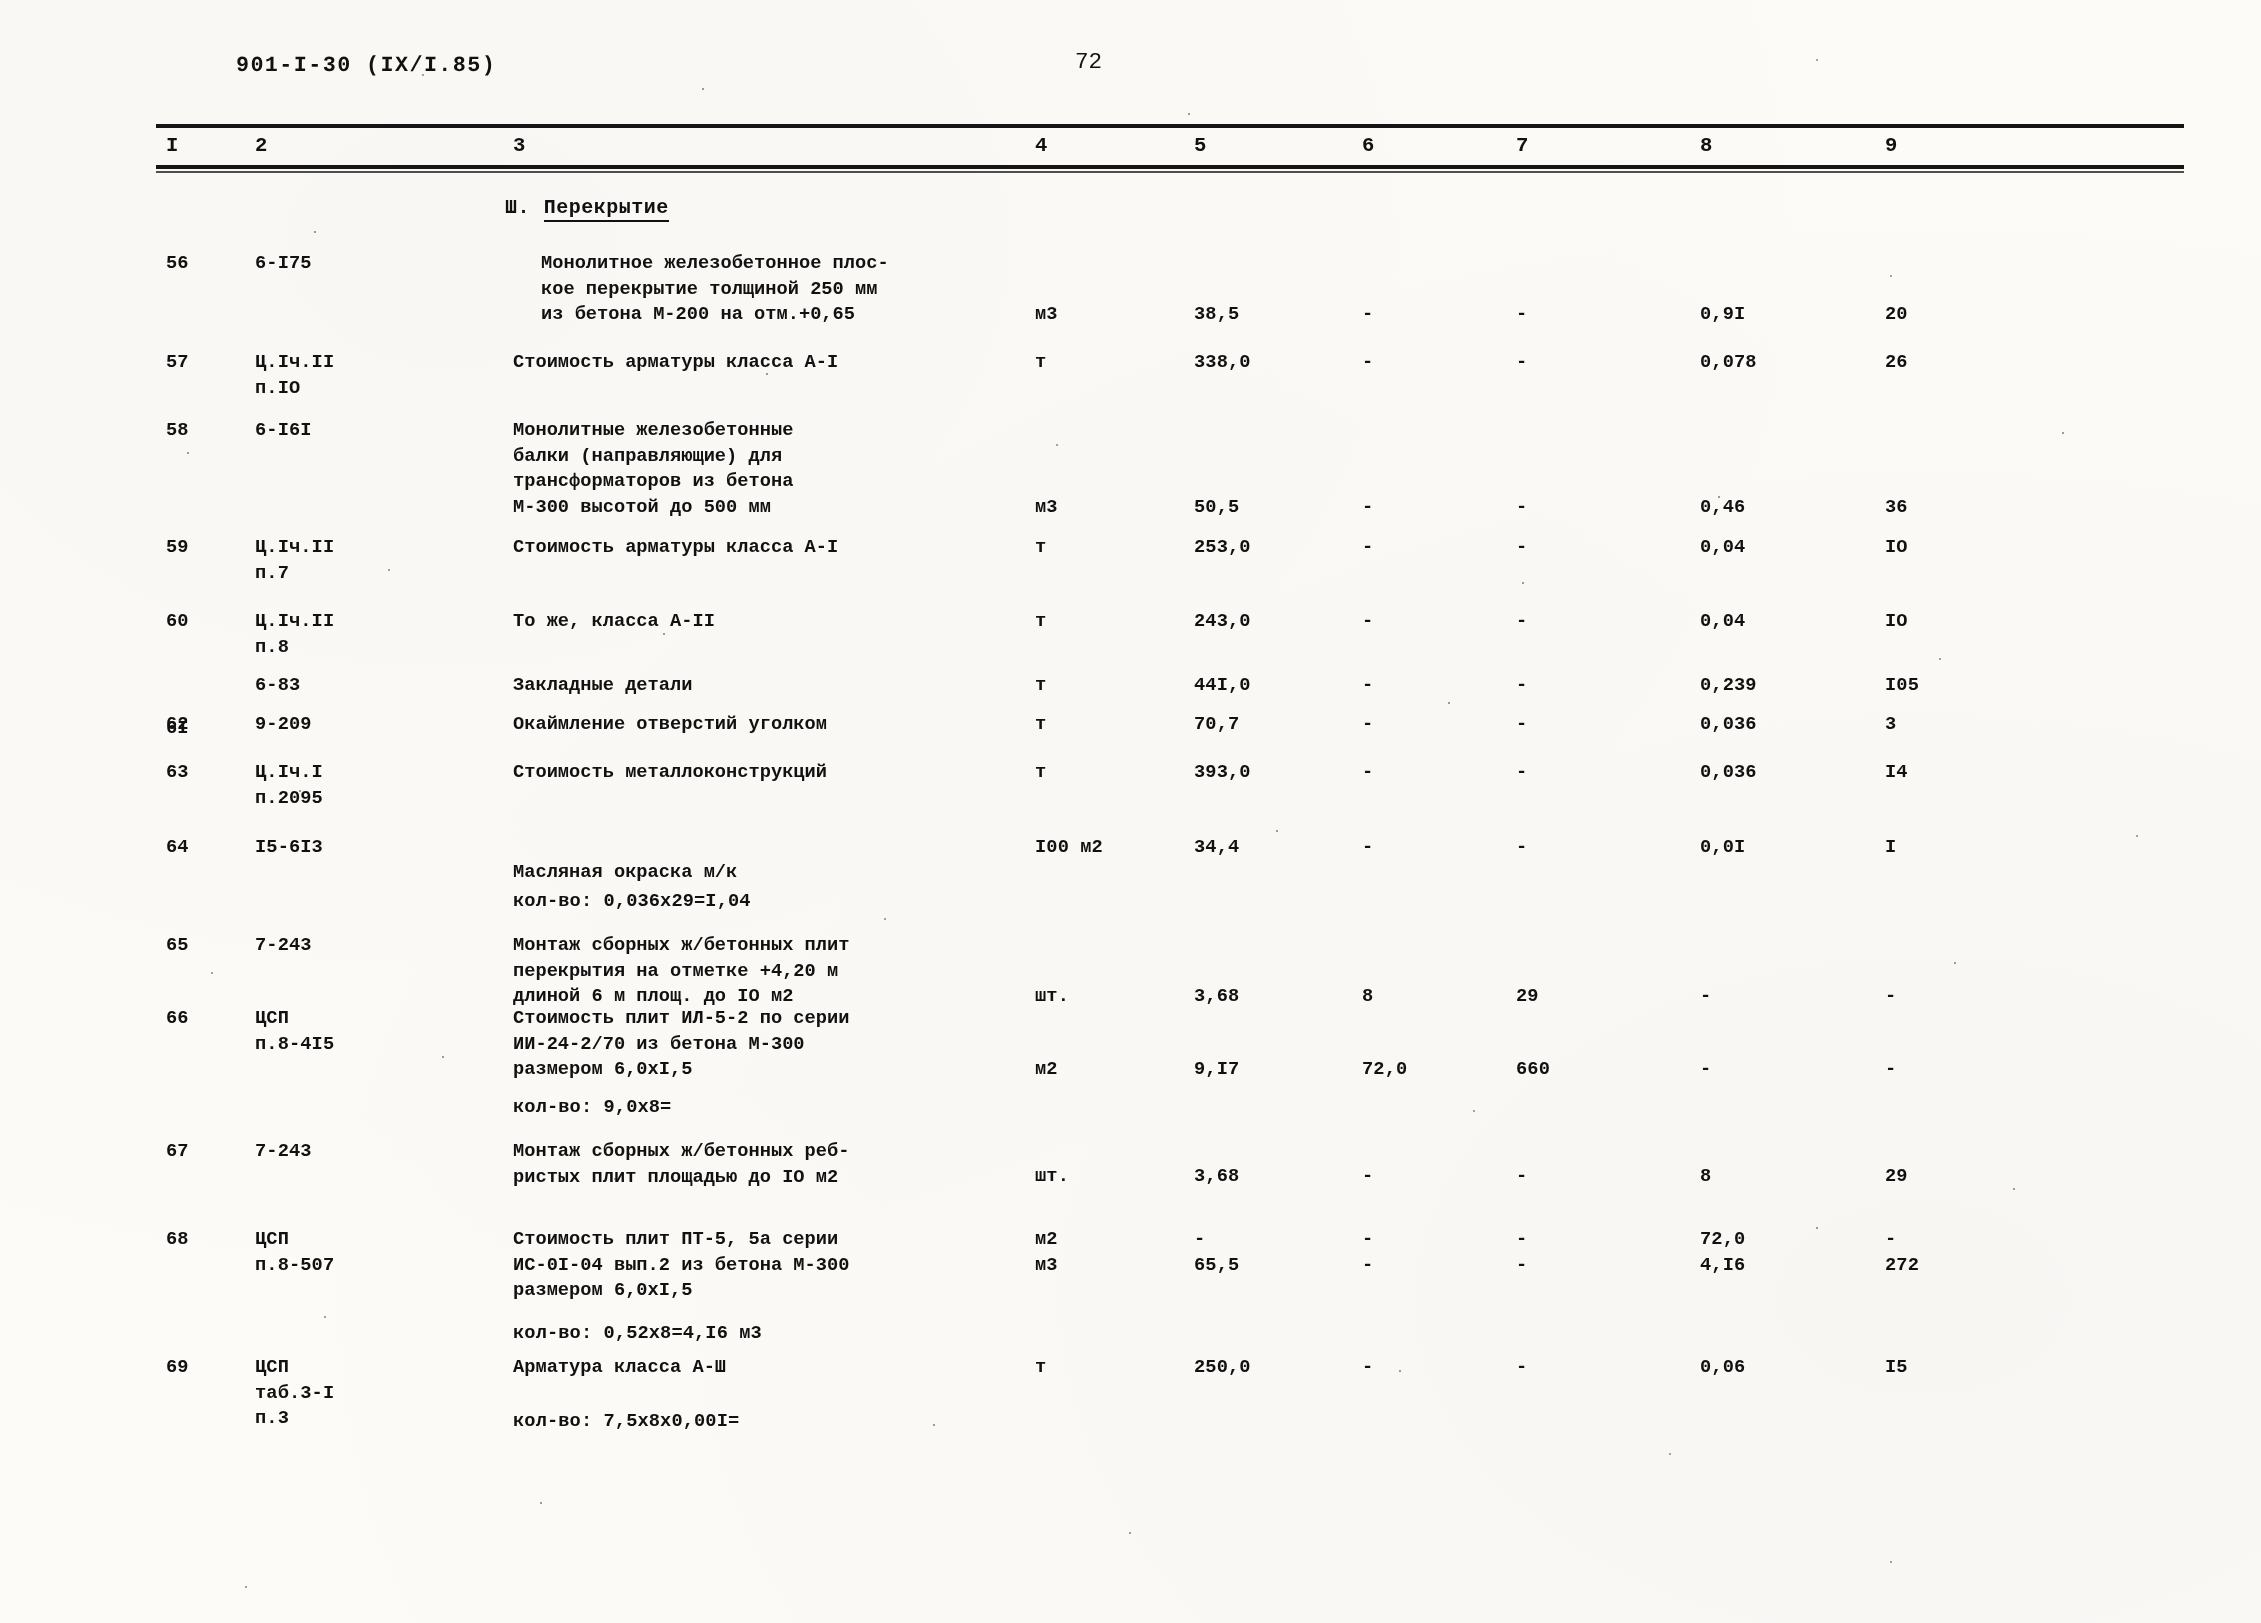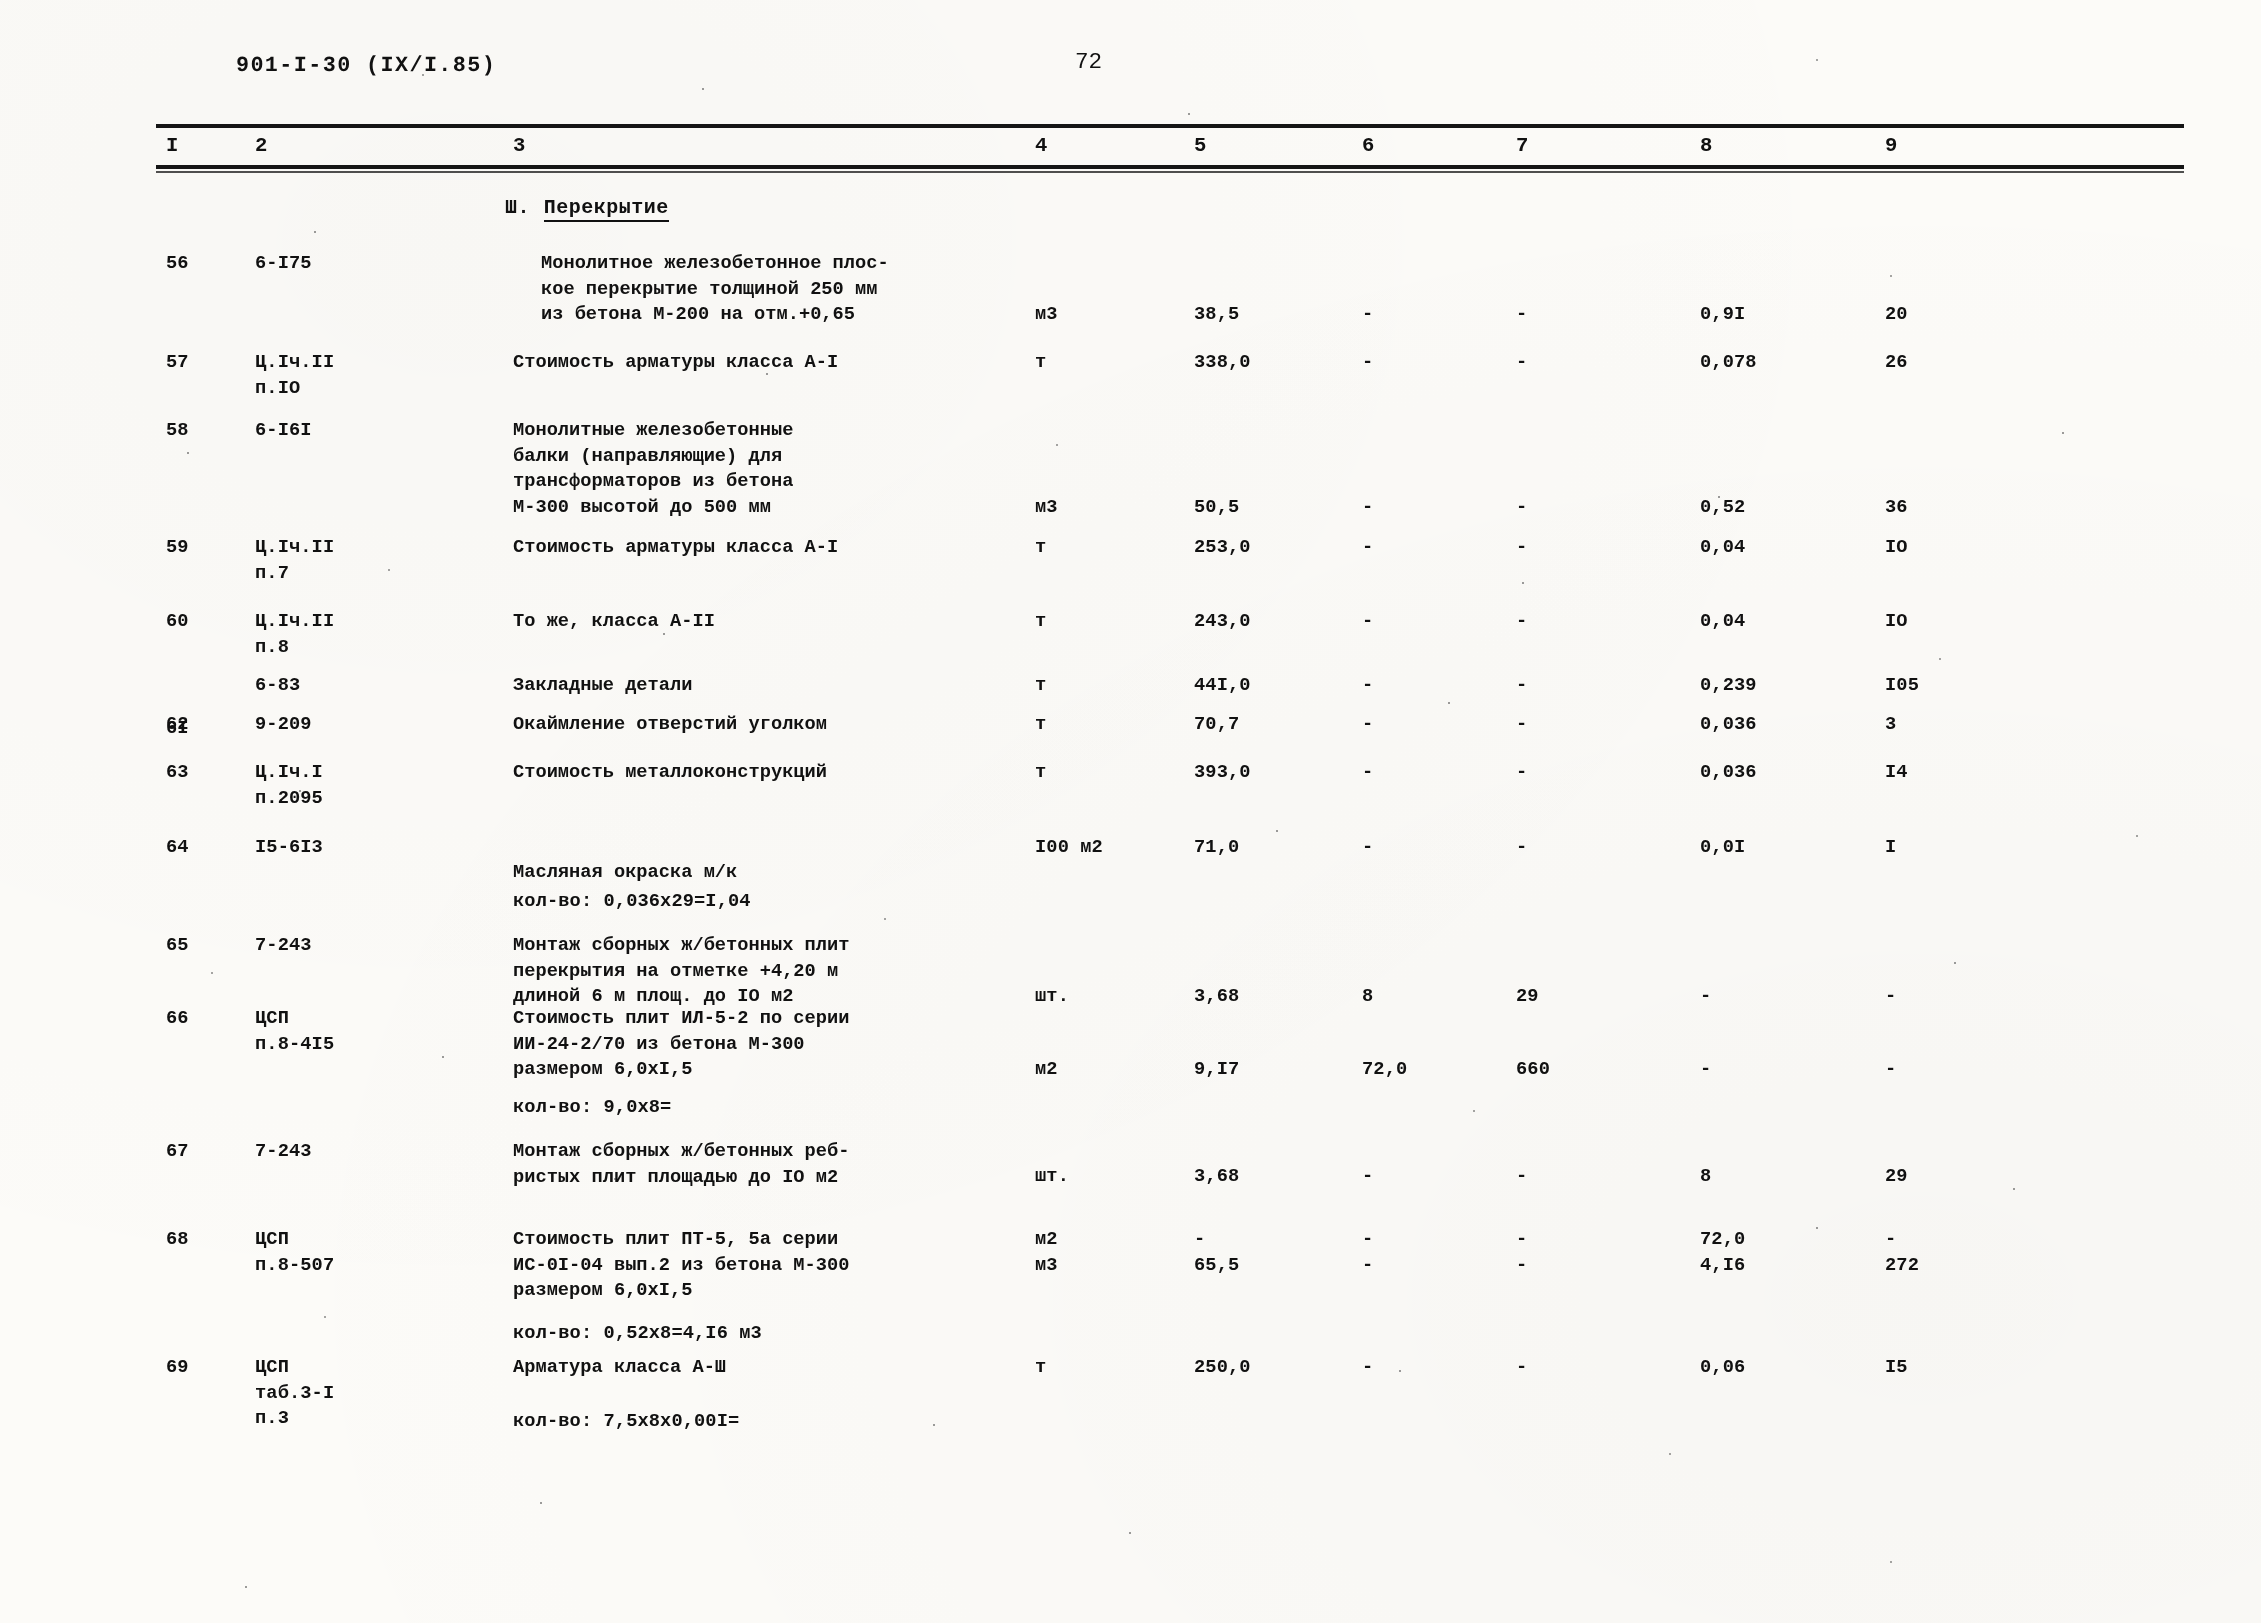--- a/index.html
+++ b/index.html
@@ -139,21 +139,21 @@
         <div class="cell c-no" style="left: 166px; top: 418px;">58</div>
         <div class="cell c-code" style="left: 255px; top: 418px;">6-I6I</div>
         <div class="cell c-desc" style="left: 513px; top: 418px;">Монолитные железобетонные
 балки (направляющие) для
 трансформаторов из бетона
 М-300 высотой до 500 мм</div>
         <div class="cell c-num" style="left: 1035px; top: 495px;">м3</div>
         <div class="cell c-num" style="left: 1194px; top: 495px;">50,5</div>
         <div class="cell dash" style="left: 1362px; top: 495px;">-</div>
         <div class="cell dash" style="left: 1516px; top: 495px;">-</div>
-        <div class="cell c-num" style="left: 1700px; top: 495px;">0,52</div>
+        <div class="cell c-num" style="left: 1700px; top: 495px;">0,46</div>
         <div class="cell c-num" style="left: 1885px; top: 495px;">36</div>
       </div>
       <div>
         <div class="cell c-no" style="left: 166px; top: 535px;">59</div>
         <div class="cell c-code" style="left: 255px; top: 535px;">Ц.Iч.II
 п.7</div>
         <div class="cell c-desc" style="left: 513px; top: 535px;">Стоимость арматуры класса А-I</div>
         <div class="cell c-num" style="left: 1035px; top: 535px;">т</div>
         <div class="cell c-num" style="left: 1194px; top: 535px;">253,0</div>
         <div class="cell dash" style="left: 1362px; top: 535px;">-</div>
@@ -205,21 +205,21 @@
         <div class="cell dash" style="left: 1362px; top: 760px;">-</div>
         <div class="cell dash" style="left: 1516px; top: 760px;">-</div>
         <div class="cell c-num" style="left: 1700px; top: 760px;">0,036</div>
         <div class="cell c-num" style="left: 1885px; top: 760px;">I4</div>
       </div>
       <div>
         <div class="cell c-no" style="left: 166px; top: 835px;">64</div>
         <div class="cell c-code" style="left: 255px; top: 835px;">I5-6I3</div>
         <div class="cell c-desc" style="left: 513px; top: 860px;">Масляная окраска м/к</div>
         <div class="cell c-num" style="left: 1035px; top: 835px;">I00 м2</div>
-        <div class="cell c-num" style="left: 1194px; top: 835px;">71,0</div>
+        <div class="cell c-num" style="left: 1194px; top: 835px;">34,4</div>
         <div class="cell dash" style="left: 1362px; top: 835px;">-</div>
         <div class="cell dash" style="left: 1516px; top: 835px;">-</div>
         <div class="cell c-num" style="left: 1700px; top: 835px;">0,0I</div>
         <div class="cell c-num" style="left: 1885px; top: 835px;">I</div>
         <div class="cell note" style="left: 513px; top: 889px;">кол-во: 0,036х29=I,04</div>
       </div>
       <div>
         <div class="cell c-no" style="left: 166px; top: 933px; text-align: right;">65</div>
         <div class="cell c-code" style="left: 255px; top: 933px;">7-243</div>
         <div class="cell c-desc" style="left: 513px; top: 933px;">Монтаж сборных ж/бетонных плит

